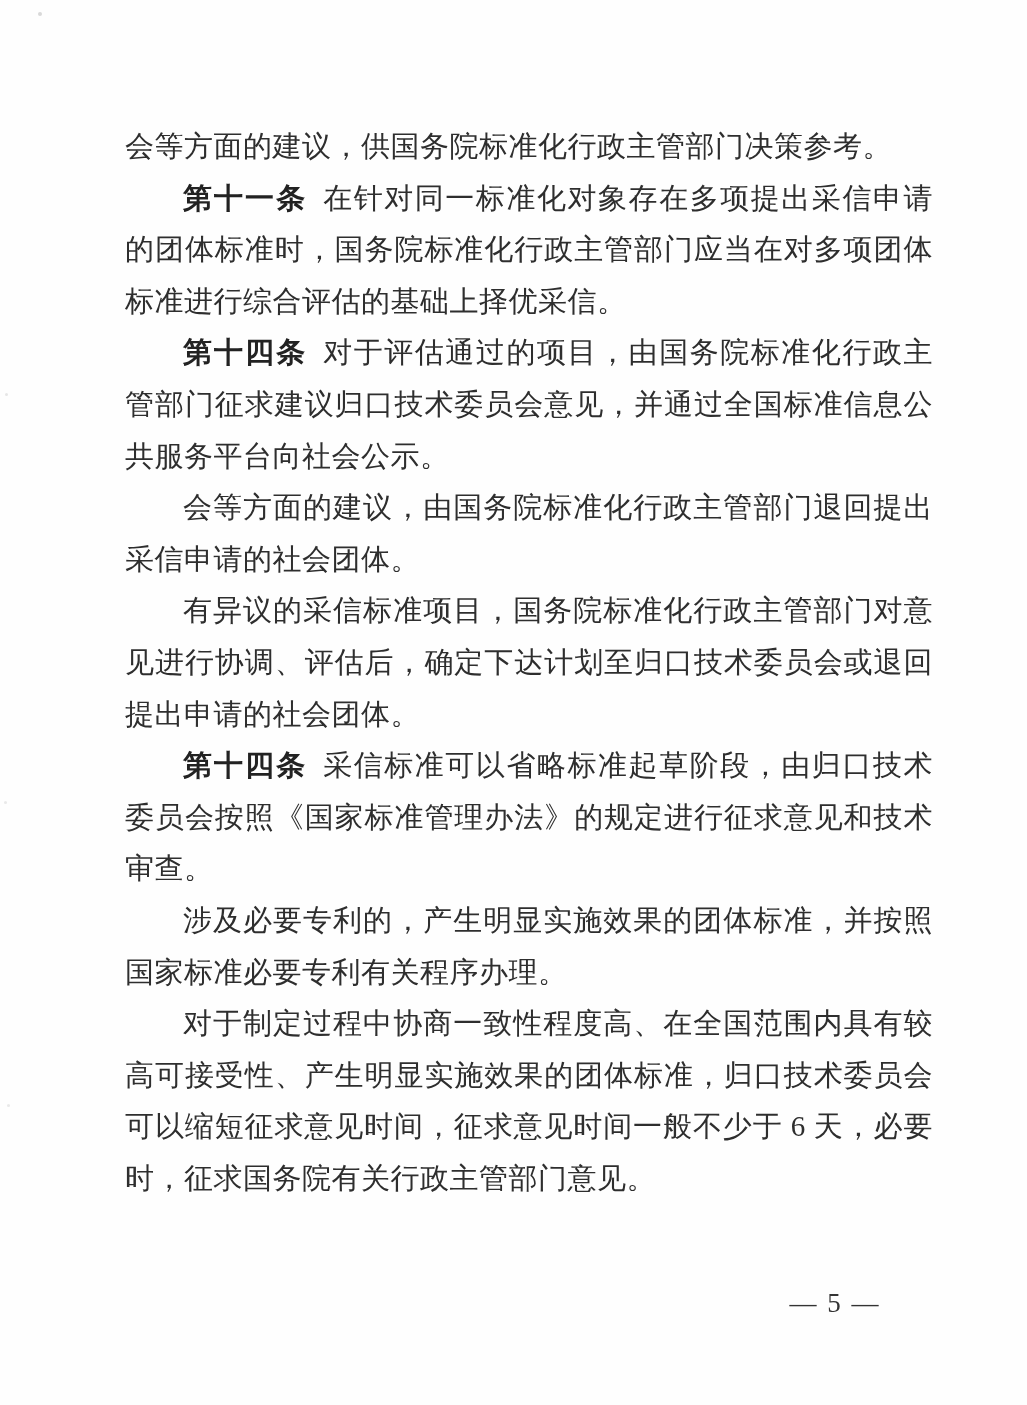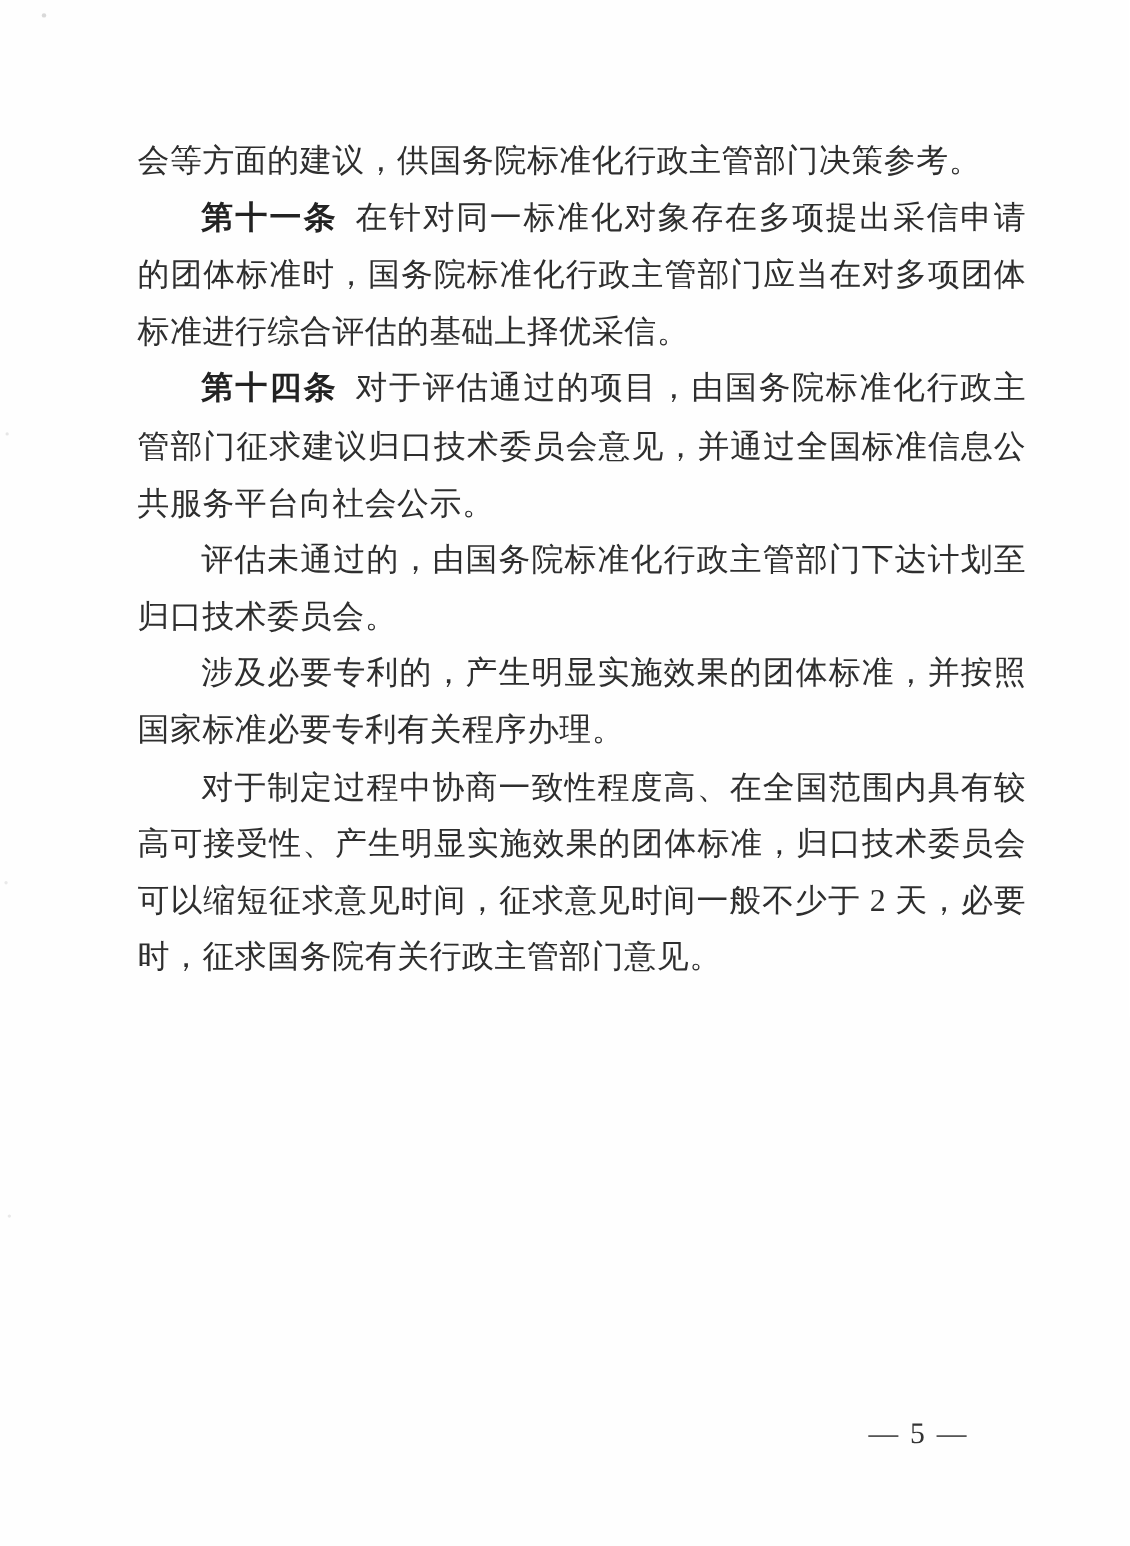--- a/index.html
+++ b/index.html
@@ -31,21 +31,21 @@
     letter-spacing: 0.5px;
     text-align: justify;
     text-justify: inter-ideograph;
   }
 
   .para { text-indent: 2em; }
   .para.no-indent { text-indent: 0; }
 
   .article-head {
     font-weight: 700;
-    font-family: Liberation Mono, monospace;
+    font-family: Liberation Sans, sans-serif;
     color: #222222;
     margin-right: 0.55em;
     letter-spacing: 1px;
   }
 
   
   .page-footer {
     position: absolute;
     top: 1288px;
     left: 770px;
@@ -76,19 +76,21 @@
 
   <div class="speck s1"></div>
   <div class="speck s2"></div>
   <div class="speck s3"></div>
   <div class="speck s4"></div>
 
   <div class="doc-body">
       <p class="para no-indent"><span>会等方面的建议，供国务院标准化行政主管部门决策参考。</span></p>
       <p class="para"><strong class="article-head">第十一条</strong><span>在针对同一标准化对象存在多项提出采信申请的团体标准时，国务院标准化行政主管部门应当在对多项团体标准进行综合评估的基础上择优采信。</span></p>
       <p class="para"><strong class="article-head">第十四条</strong><span>对于评估通过的项目，由国务院标准化行政主管部门征求建议归口技术委员会意见，并通过全国标准信息公共服务平台向社会公示。</span></p>
-      <p class="para"><span>评估未通过的，由国务院标准化行政主管部门下达计划至归口技术委员会。</span></p>
+      <p class="para"><span>会等方面的建议，由国务院标准化行政主管部门退回提出采信申请的社会团体。</span></p>
+      <p class="para"><span>有异议的采信标准项目，国务院标准化行政主管部门对意见进行协调、评估后，确定下达计划至归口技术委员会或退回提出申请的社会团体。</span></p>
+      <p class="para"><strong class="article-head">第十四条</strong><span>采信标准可以省略标准起草阶段，由归口技术委员会按照《国家标准管理办法》的规定进行征求意见和技术审查。</span></p>
       <p class="para"><span>涉及必要专利的，产生明显实施效果的团体标准，并按照国家标准必要专利有关程序办理。</span></p>
-      <p class="para"><span>对于制定过程中协商一致性程度高、在全国范围内具有较高可接受性、产生明显实施效果的团体标准，归口技术委员会可以缩短征求意见时间，征求意见时间一般不少于 2 天，必要时，征求国务院有关行政主管部门意见。</span></p>
+      <p class="para"><span>对于制定过程中协商一致性程度高、在全国范围内具有较高可接受性、产生明显实施效果的团体标准，归口技术委员会可以缩短征求意见时间，征求意见时间一般不少于 6 天，必要时，征求国务院有关行政主管部门意见。</span></p>
     </div>
 
   <div class="page-footer">— 5 —</div>
 </div>
 
 </body></html>

